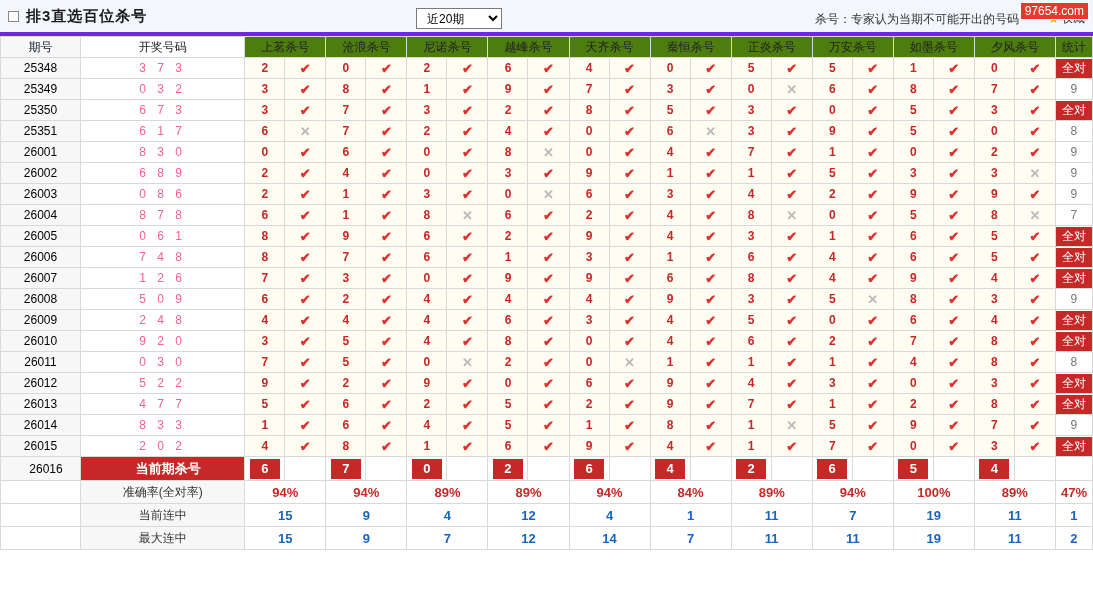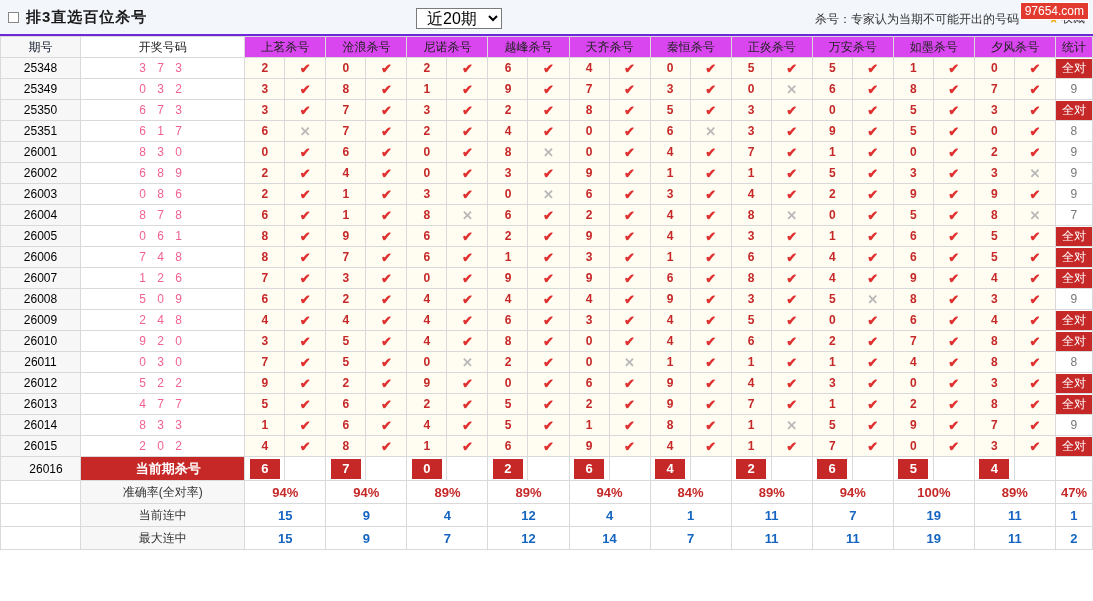--- a/index.html
+++ b/index.html
@@ -13,21 +13,21 @@
     height: 601px;
     position: relative;
     background: #fff;
     overflow: hidden;
   }
 
   
   .topbar {
     height: 36px;
     background: #f3f6fb;
-    border-bottom: 2px solid #6d28d9;
+    border-bottom: 4px solid #6d28d9;
     display: flex;
     align-items: center;
     padding: 0 8px;
     position: relative;
   }
   .chk-box {
     width: 11px; height: 11px;
     border: 1px solid #888;
     background: #fff;
     display: inline-block;
@@ -41,21 +41,21 @@
     letter-spacing: 1px;
   }
   .period-select-wrap {
     position: absolute;
     left: 416px;
     top: 8px;
   }
   .period-select {
     width: 86px;
     height: 21px;
-    font-size: 16px;
+    font-size: 12px;
     font-family: "Liberation Sans", sans-serif;
     border: 1px solid #7a7a7a;
     background: #fff;
     padding-left: 6px;
   }
   .note {
     position: absolute;
     right: 74px;
     top: 11px;
     font-size: 12px;
@@ -94,21 +94,21 @@
     border: 1px solid #d9d9d9;
     font-size: 12px;
     height: 21px;
     padding: 0;
     text-align: center;
     vertical-align: middle;
     white-space: nowrap;
     overflow: hidden;
   }
   thead th {
-    background: #d946ef;
+    background: #4d7c0f;
     font-weight: normal;
     font-size: 13px;
     color: #222;
     height: 24px;
     border: 1px solid #cccccc;
   }
 
   
   .c-period  { width: 76px; background: #f7f7f7; color: #0f172a; }
   .c-code    { width: 156px; background: #fff; }

